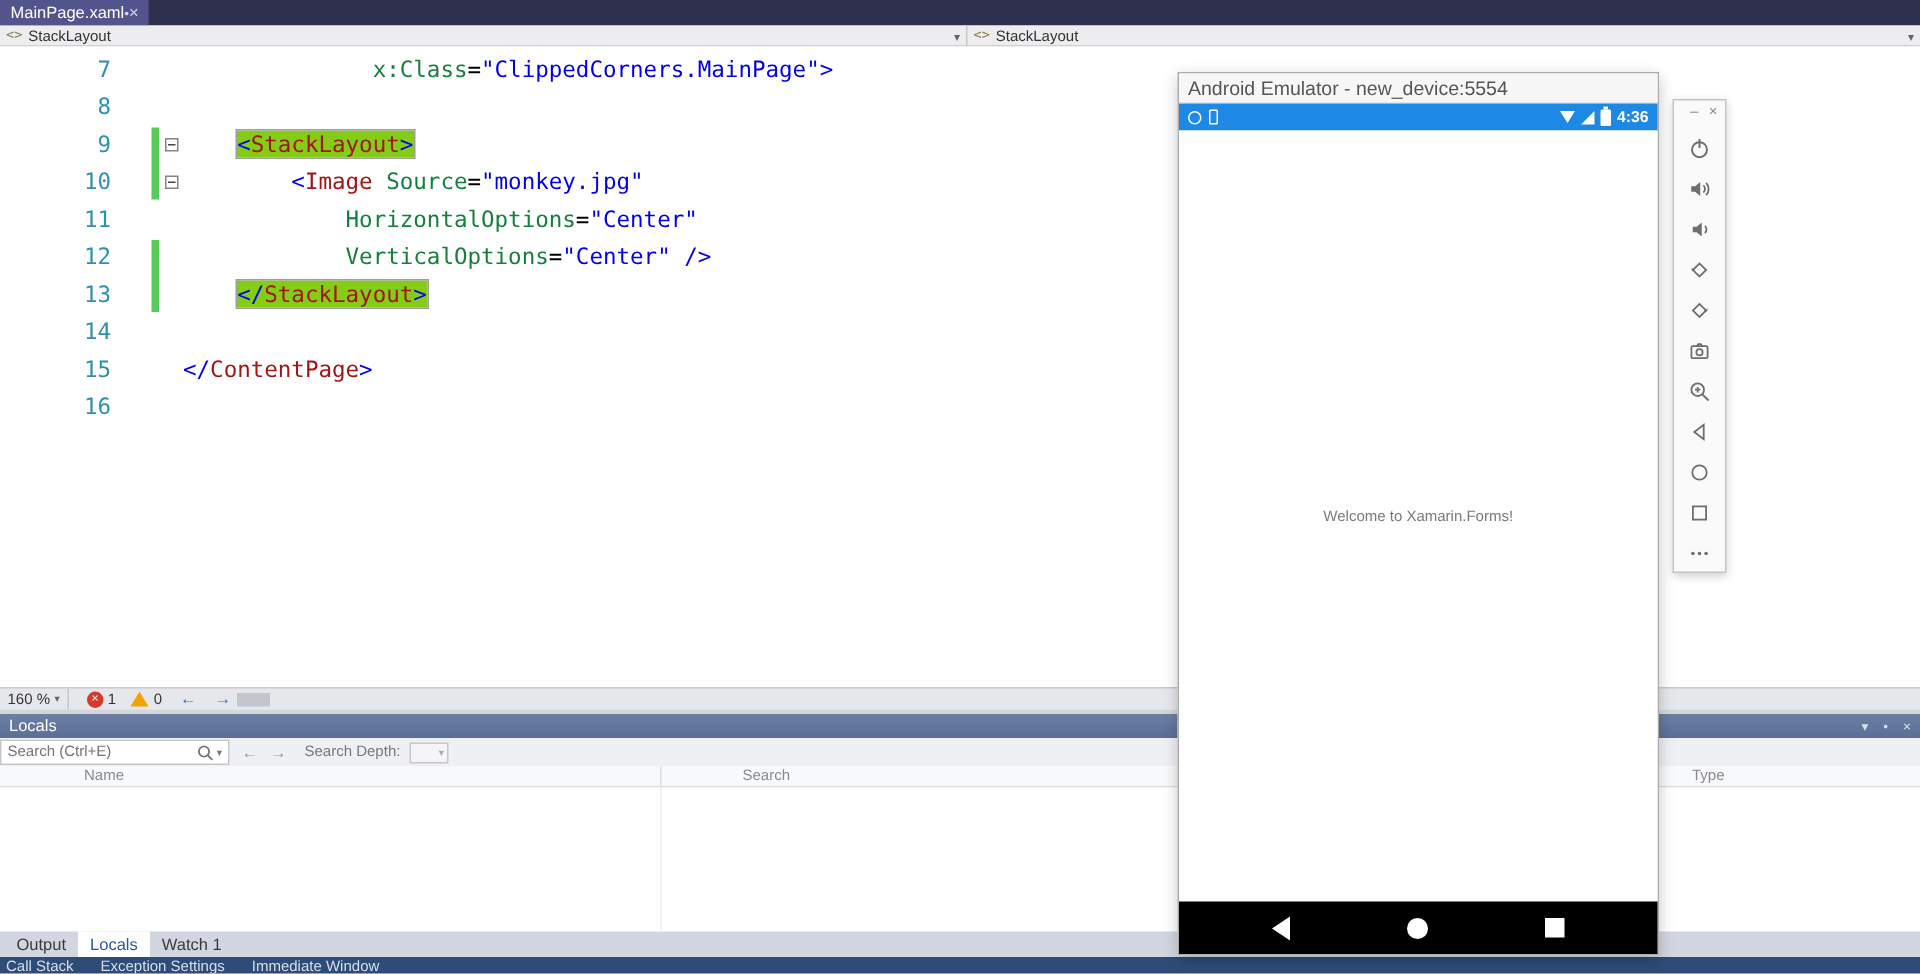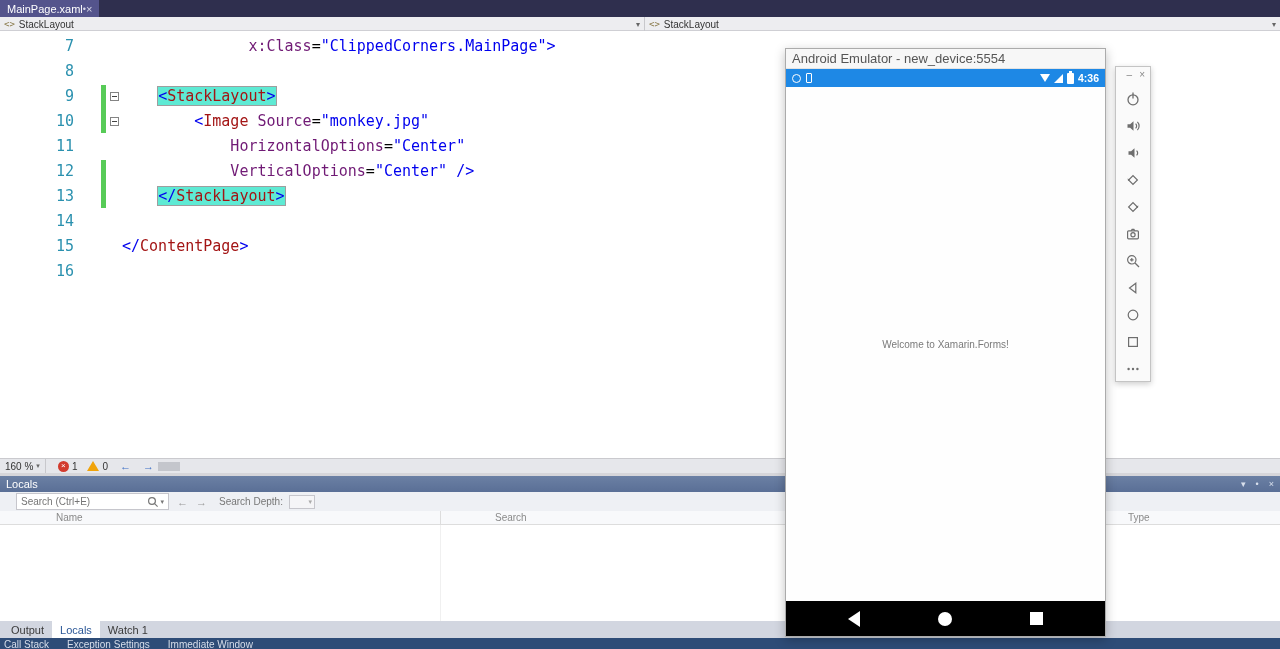--- a/index.html
+++ b/index.html
@@ -24,26 +24,26 @@
   .cdrop { margin-left:auto; font-size:8px; color:#666; cursor:pointer; }
 
   
   .editor { position:absolute; left:0; top:31px; width:1280px; height:427px; background:#fff;
             padding-top:3px; }
   .cl { display:flex; height:25px; line-height:25px;
         font-family:"DejaVu Sans Mono", monospace; font-size:15px; }
   .ln { flex:0 0 76px; text-align:right; padding-right:2px; color:#2B91AF; }
   .gut { flex:0 0 46px; }
   .ct { flex:1; white-space:pre; color:#000; }
-  .xa { color:#701a75; }
+  .xa { color:#15803d; }
   .xv { color:#0000EE; }
   .xd { color:#0000EE; }
   .xe { color:#A31515; }
   .xp { color:#000; }
-  .hl { background:#5eead4; outline:1px solid #9E9E9E; }
+  .hl { background:#84cc16; outline:1px solid #9E9E9E; }
   .changebar { position:absolute; left:101px; width:5px; background:#57CB57; }
   .fold { position:absolute; left:110px; width:9px; height:9px; border:1px solid #848484;
           background:#fff; cursor:pointer; }
   .fold::after { content:""; position:absolute; left:1px; top:3px; width:5px; border-top:1px solid #444; }
 
   
   .zoomrow { position:absolute; left:0; top:458px; width:1280px; height:15px; background:#E6E7EB;
              border-top:1px solid #CACACE; display:flex; align-items:center; font-size:10px; color:#333; }
   .zoomsel { display:flex; align-items:center; gap:3px; padding:0 5px; height:15px;
              border-right:1px solid #C8C8CC; cursor:pointer; }
@@ -60,21 +60,21 @@
   
   .splitter { position:absolute; left:0; top:473px; width:1280px; height:3px; background:#D6D6DA; }
 
   
   .localshdr { position:absolute; left:0; top:476px; width:1280px; height:16px;
                background:linear-gradient(#6B80A4,#5A6F96); color:#fff; font-size:11px;
                display:flex; align-items:center; padding:0 6px; }
   .localshdr .hic { margin-left:10px; color:#D9E0EC; font-size:9px; cursor:pointer; }
   .localshdr .sp { flex:1; }
   .searchrow { position:absolute; left:0; top:492px; width:1280px; height:19px; background:#EEF0F4;
-               display:flex; align-items:center; font-size:10px; color:#777;padding-left:16px; }
+               display:flex; align-items:center; font-size:10px; color:#777; }
   .searchbox { width:153px; height:17px; margin-top:0; background:#fff; border:1px solid #C6C6CC;
                display:flex; align-items:center; }
   .searchbox input { border:none; outline:none; flex:1; font-size:10px; color:#555; padding:0 4px;
                      font-family:"Liberation Sans", sans-serif; background:transparent; min-width:0; }
   .searchbox .sdd { font-size:7px; color:#777; padding:0 4px 0 1px; cursor:pointer; }
   .snav { margin-left:8px; color:#999; font-size:11px; cursor:pointer; }
   .sdepth { margin-left:12px; }
   .depthcombo { margin-left:6px; width:26px; height:14px; background:#F5F5F7; border:1px solid #C6C6CC;
                 display:inline-flex; align-items:center; justify-content:flex-end; padding-right:2px;
                 color:#AAA; font-size:7px; }

